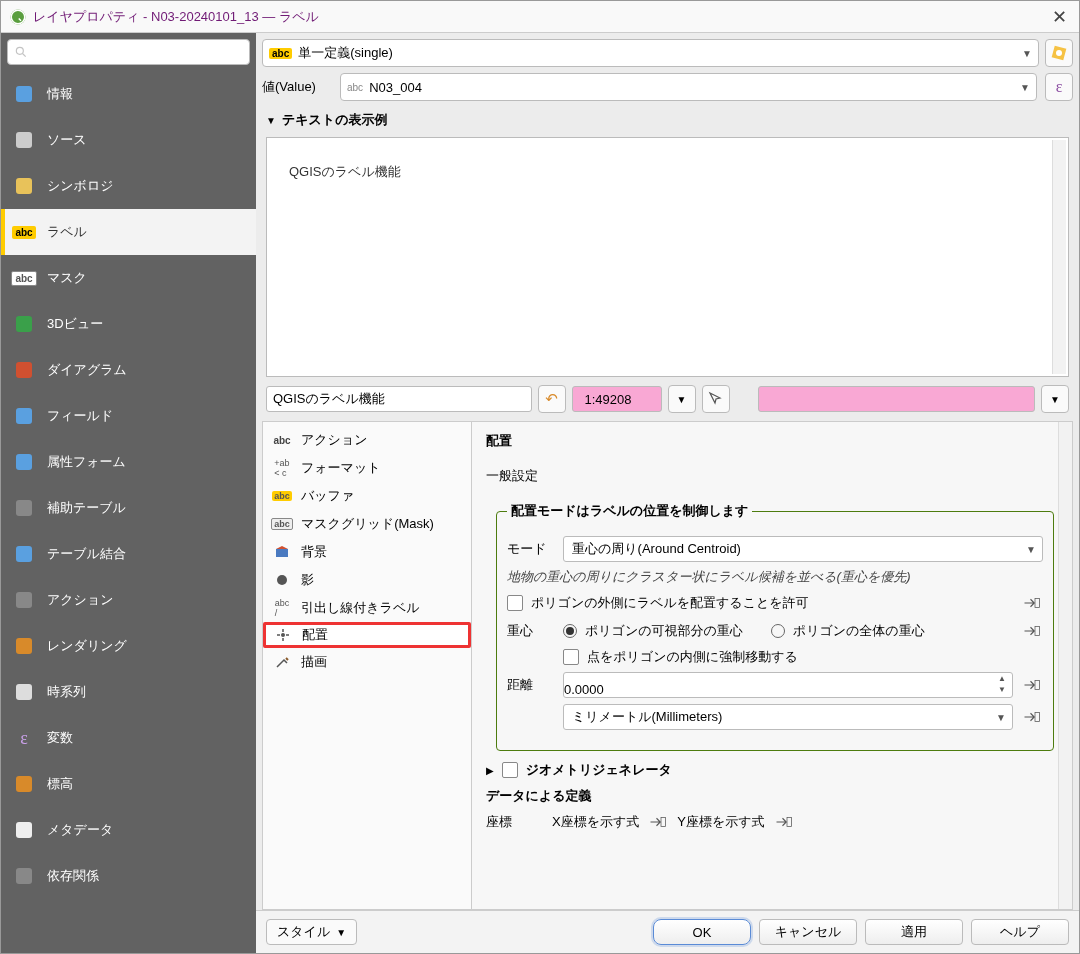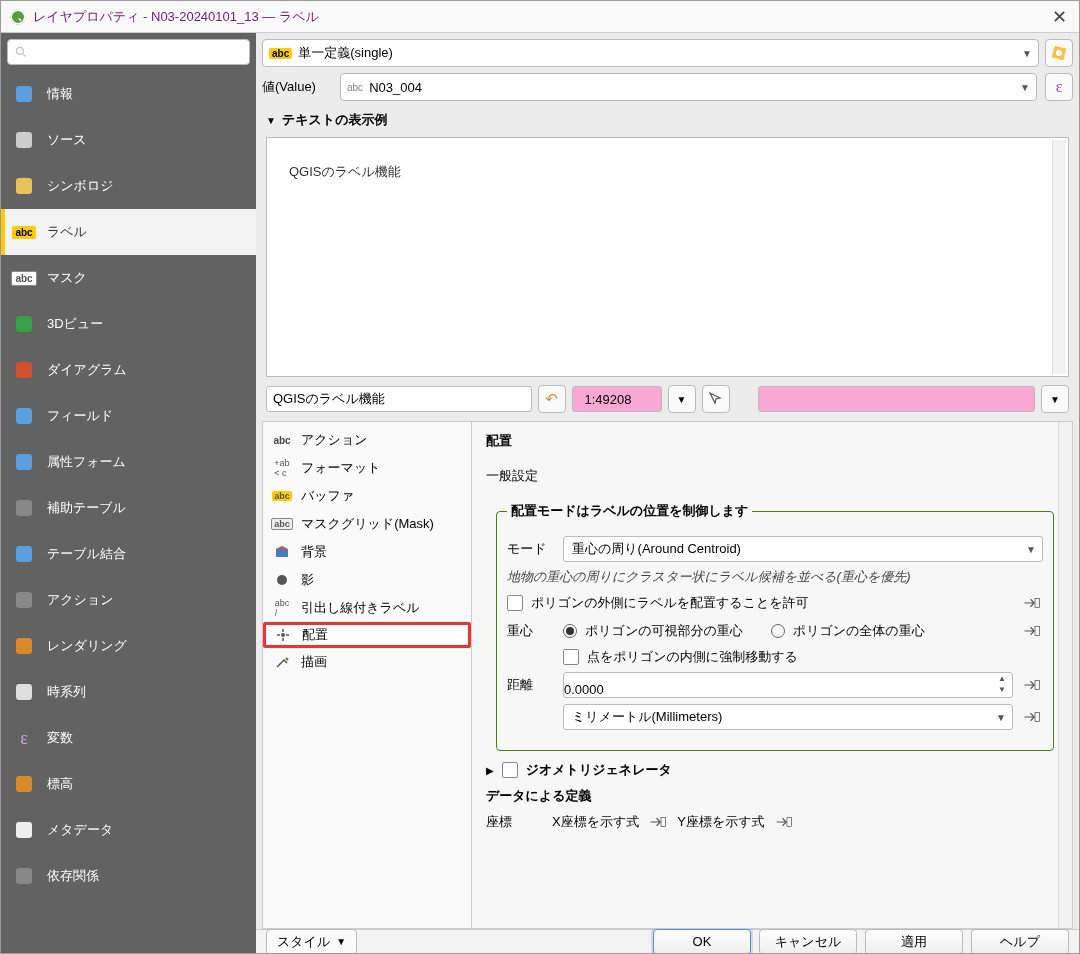--- a/index.html
+++ b/index.html
@@ -47,24 +47,24 @@
 .sel .dd { position: absolute; right: 6px; font-size: 10px; color: #555; }
 .hint { font-style: italic; color: #444; margin: 6px 0; }
 .chk { width: 16px; height: 16px; border: 1px solid #888; background: #fff; border-radius: 2px; }
 .radio { width: 14px; height: 14px; border: 1px solid #666; border-radius: 50%; display: inline-flex; align-items: center; justify-content: center; }
 .radio.on::after { content: ""; width: 8px; height: 8px; background: #333; border-radius: 50%; }
 .ddbtn { width: 22px; height: 22px; display: flex; align-items: center; justify-content: center; }
 .ddbtn svg { width: 18px; height: 14px; }
 .spin { flex: 1; height: 26px; border: 1px solid #bbb; background: #fff; border-radius: 3px; display: flex; align-items: flex-end; padding: 0 0; position: relative; }
 .spin .updn { position: absolute; right: 2px; top: 1px; bottom: 1px; width: 16px; display: flex; flex-direction: column; }
 .spin .updn span { flex: 1; font-size: 8px; text-align: center; line-height: 10px; color: #555; }
-.footer { height: 24px; border-top: 1px solid #ccc; display: flex; align-items: center; padding: 0 10px; gap: 8px; background: #f3f3f3; }
+.footer { height: 43px; border-top: 1px solid #ccc; display: flex; align-items: center; padding: 0 10px; gap: 8px; background: #f3f3f3; }
 .footer .spacer { flex: 1; }
 .btn { height: 26px; min-width: 98px; border: 1px solid #bbb; border-radius: 4px; background: linear-gradient(#fff,#eee); display: flex; align-items: center; justify-content: center; cursor: pointer; }
-.btn.primary { border-color: #5a8bd6; box-shadow: 0 0 0 2px rgba(90,139,214,.25); }
+.btn.primary { border-color: #5a8bd6; box-shadow: 0 0 0 2px rgba(90,139,214,.25); border-radius: 8px; }
 .stylebtn { height: 26px; border: 1px solid #bbb; border-radius: 4px; background: #fafafa; padding: 0 10px; display: flex; align-items: center; gap: 6px; cursor: pointer; }
 .vscroll { position: absolute; right: 0; top: 0; bottom: 0; width: 14px; background: #f2f2f2; border-left: 1px solid #ddd; }
 </style>
 </head>
 <body>
 
 <div class="window">
   <div class="titlebar">
     <svg class="qicon" viewBox="0 0 24 24">
         <circle cx="12" cy="12" r="10" fill="#5a9e3e"></circle>

